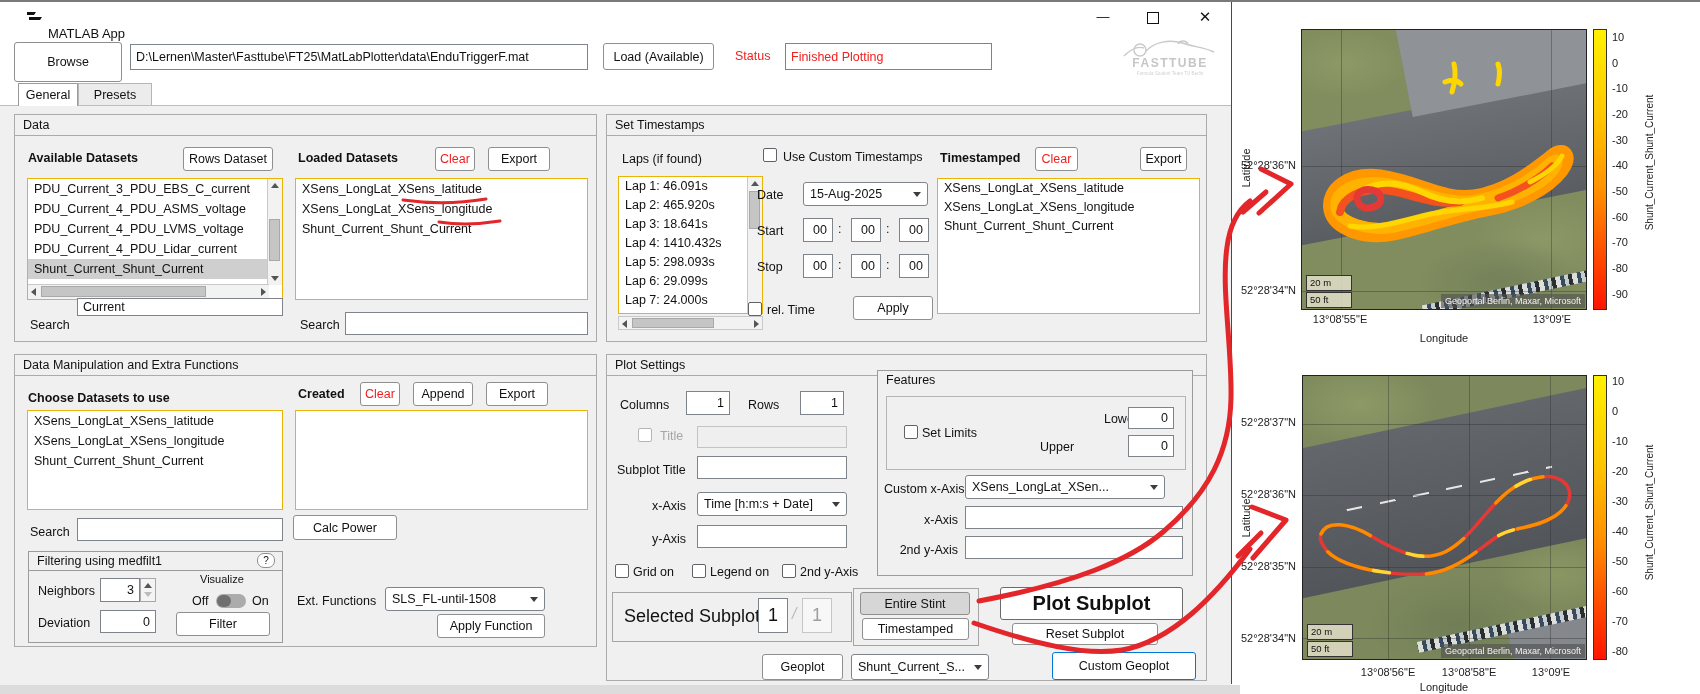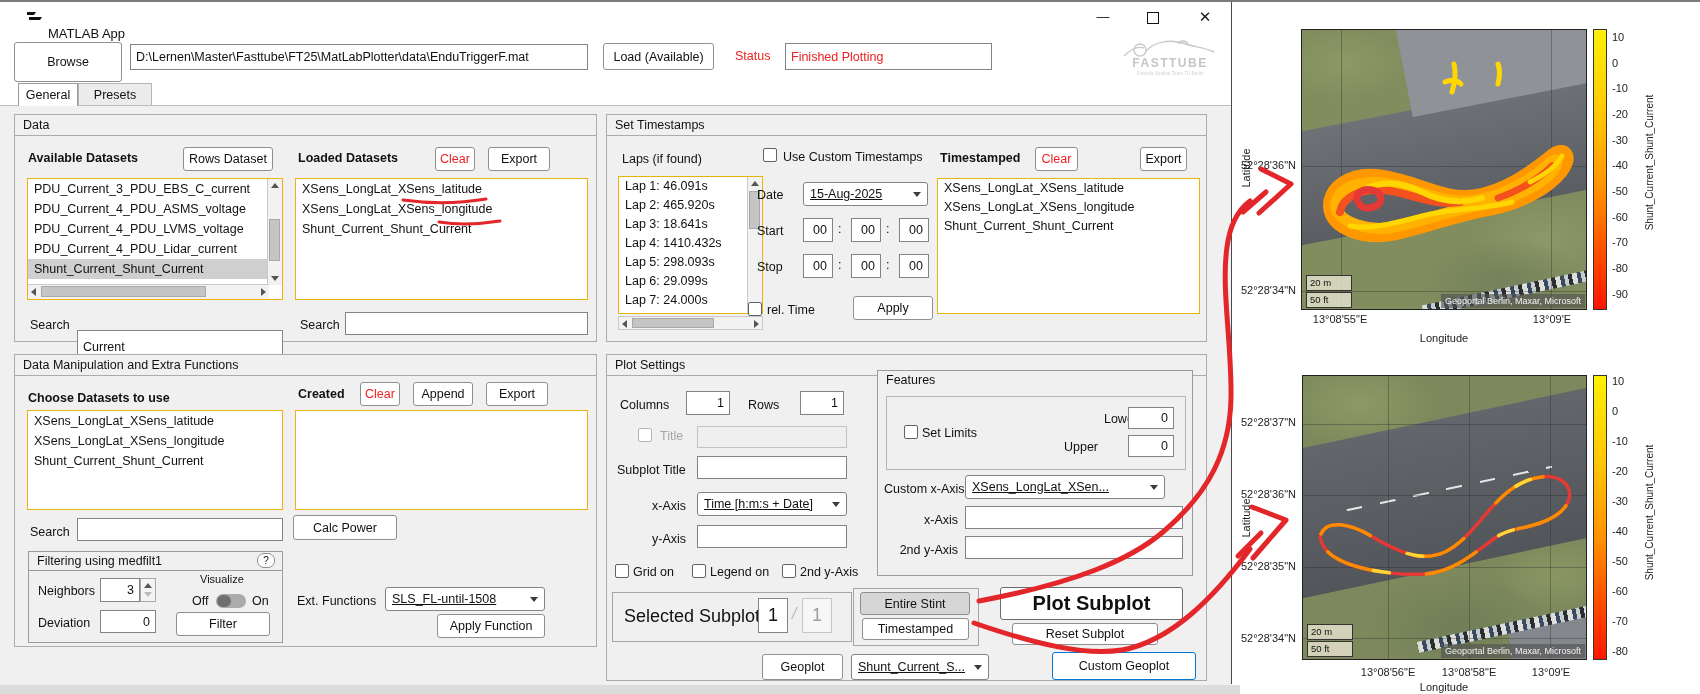--- a/index.html
+++ b/index.html
@@ -19,21 +19,21 @@
   .fld.dis{background:#efefef;border-color:#c3c3c3;}
   .lst{position:absolute;background:#fff;border:1px solid #eab308;box-sizing:border-box;overflow:hidden;}
   .li{height:20px;line-height:20px;padding-left:6px;white-space:nowrap;font-size:12.5px;}
   .li19{height:19px;line-height:19px;}
   .sel{background:#cfcfcf;}
   .lbl{position:absolute;font-size:12.5px;white-space:nowrap;}
   .bold{font-weight:bold;}
   .red{color:#ef2121;}
   .cb{position:absolute;width:14px;height:14px;background:#fff;border:1px solid #5f6368;border-radius:2px;box-sizing:border-box;}
   .cb.dis{border-color:#b5b5b5;}
-  .dd{position:absolute;background:#fff;border:1px solid #7f848a;border-radius:3px;display:flex;align-items:center;padding:0 18px 0 6px;font-size:12.5px;box-sizing:border-box;white-space:nowrap;overflow:hidden;text-decoration:underline;}
+  .dd{position:absolute;background:#fff;border:1px solid #7f848a;border-radius:3px;display:flex;align-items:center;padding:0 18px 0 6px;font-size:12.5px;box-sizing:border-box;white-space:nowrap;overflow:hidden;}
   .dd .dda{position:absolute;right:6px;top:50%;margin-top:-2px;width:0;height:0;border-left:4px solid transparent;border-right:4px solid transparent;border-top:5px solid #3c3c3c;}
   .vsb{position:absolute;top:0;bottom:0;right:0;width:14px;background:#f2f2f2;border-left:1px solid #c9c9c9;}
   .hsb{position:absolute;left:0;bottom:0;height:14px;background:#f2f2f2;border-top:1px solid #c9c9c9;}
   .thumb{position:absolute;background:#c5c5c5;border:1px solid #a9a9a9;box-sizing:border-box;}
   .sbarr{position:absolute;width:0;height:0;}
   .tu{border-left:4px solid transparent;border-right:4px solid transparent;border-bottom:5px solid #555;}
   .td{border-left:4px solid transparent;border-right:4px solid transparent;border-top:5px solid #555;}
   .tl{border-top:4px solid transparent;border-bottom:4px solid transparent;border-right:5px solid #555;}
   .tr{border-top:4px solid transparent;border-bottom:4px solid transparent;border-left:5px solid #555;}
   .tab{position:absolute;top:81px;height:23px;line-height:23px;text-align:center;font-size:12.5px;box-sizing:border-box;}
@@ -110,21 +110,21 @@
         <div class="thumb" style="left:1px;top:40px;width:11px;height:42px"></div>
         <div class="sbarr td" style="left:3px;bottom:4px"></div>
       </div>
       <div class="hsb" style="right:14px;width:241px">
         <div class="sbarr tl" style="left:3px;top:3px"></div>
         <div class="thumb" style="left:13px;top:1px;width:165px;height:11px"></div>
         <div class="sbarr tr" style="right:3px;top:3px"></div>
       </div>
     </div>
     <div class="lbl" style="left:30px;top:316px">Search</div>
-    <div class="fld" style="left:77px;top:328px;width:206px;height:33px">Current</div>
+    <div class="fld" style="left:77px;top:296px;width:206px;height:18px">Current</div>
     <div class="lbl bold" style="left:298px;top:149px">Loaded Datasets</div>
     <div class="btn red" style="left:435px;top:145px;width:40px;height:24px">Clear</div>
     <div class="btn" style="left:488px;top:145px;width:62px;height:24px">Export</div>
     <div class="lst" style="left:295px;top:176px;width:293px;height:122px">
       <div class="li">XSens_LongLat_XSens_latitude</div>
       <div class="li">XSens_LongLat_XSens_longitude</div>
       <div class="li">Shunt_Current_Shunt_Current</div>
     </div>
     <div class="lbl" style="left:300px;top:316px">Search</div>
     <div class="fld" style="left:345px;top:310px;width:243px;height:23px"></div>
@@ -256,21 +256,21 @@
     <div class="lbl" style="left:800px;top:563px">2nd y-Axis</div>
 
     <div class="panel" style="left:877px;top:368px;width:316px;height:206px;border-color:#9b9b9b">
       <div class="ptitle" style="height:18px;line-height:18px;border-bottom:none">Features</div>
     </div>
     <div class="abs" style="left:886px;top:394px;width:298px;height:72px;border:1px solid #b5b5b5"></div>
     <div class="cb" style="left:904px;top:423px"></div>
     <div class="lbl" style="left:922px;top:424px">Set Limits</div>
     <div class="lbl" style="left:1056px;top:410px;width:82px;text-align:right">Lower</div>
     <div class="fld num" style="left:1128px;top:405px;width:46px;height:22px">0</div>
-    <div class="lbl" style="left:1040px;top:438px;width:82px;text-align:center">Upper</div>
+    <div class="lbl" style="left:1040px;top:438px;width:82px;text-align:left">Upper</div>
     <div class="fld num" style="left:1128px;top:433px;width:46px;height:22px">0</div>
     <div class="lbl" style="left:884px;top:480px">Custom x-Axis</div>
     <div class="dd" style="left:965px;top:473px;width:200px;height:24px">
         <span>XSens_LongLat_XSen...</span>
         <span class="dda"></span>
       </div>
     <div class="lbl" style="left:900px;top:511px;width:58px;text-align:right">x-Axis</div>
     <div class="fld" style="left:965px;top:504px;width:218px;height:23px"></div>
     <div class="lbl" style="left:880px;top:541px;width:78px;text-align:right">2nd y-Axis</div>
     <div class="fld" style="left:965px;top:534px;width:218px;height:23px"></div>

